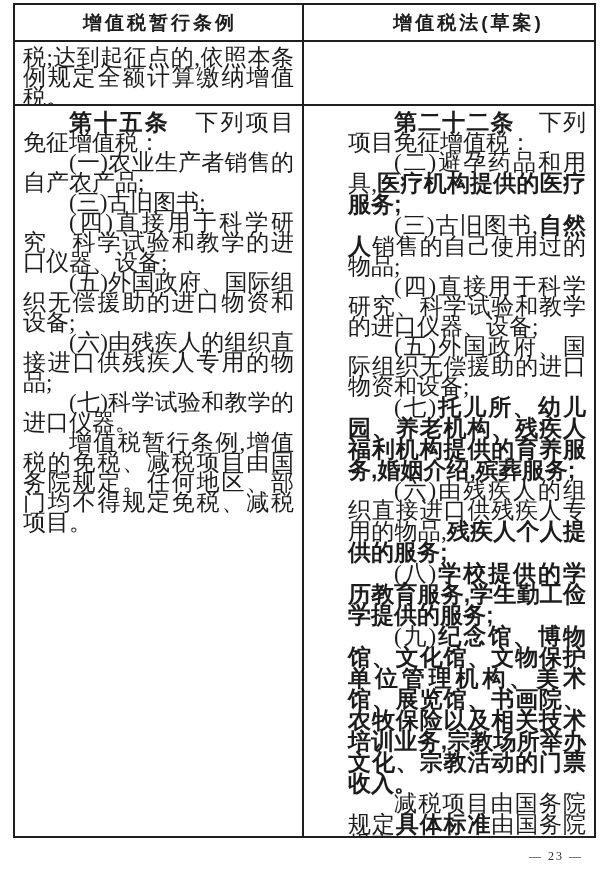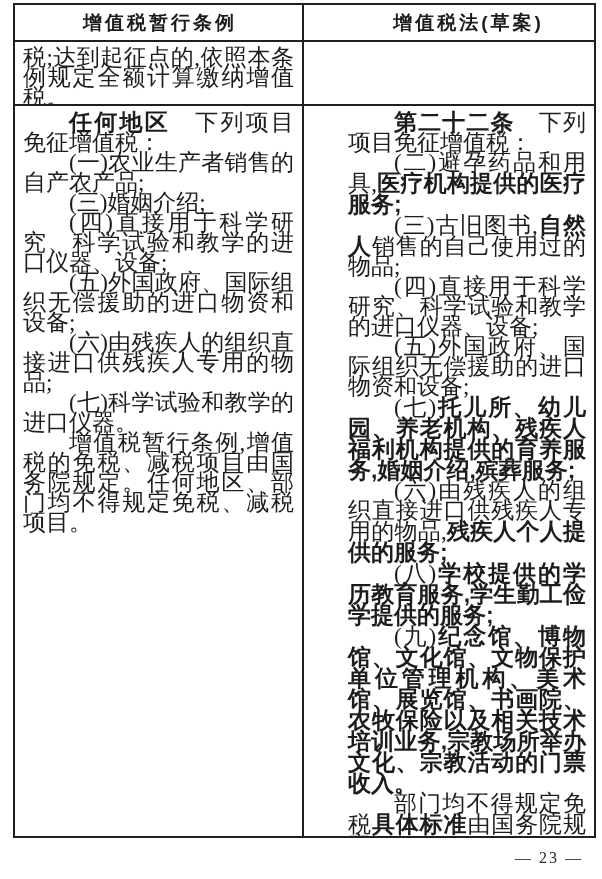--- a/index.html
+++ b/index.html
@@ -69,21 +69,21 @@
   }
   .para.noindent { text-indent: 0; }
   .para .b {
     font-family: "Liberation Sans", "DejaVu Sans", sans-serif;
     font-weight: 700;
   }
   .page-number {
     position: absolute;
     top: 849px;
     right: 19px;
-    font-size: 16px;
+    font-size: 12px;
     letter-spacing: 2px;
     color: #2a2a2a;
     font-family: "Liberation Serif", "DejaVu Serif", serif;
   }
 </style>
 </head>
 <body>
 
 <div class="sheet">
   <div class="doc-table">
@@ -98,39 +98,39 @@
     </div>
 
     <div class="row cont-row">
       <div class="cell left body-cell">
         <p class="para noindent"><span>税;达到起征点的,依照本条例规定全额计算缴纳增值税。</span></p>
       </div>
     </div>
 
     <div class="row main-row">
       <div class="cell left body-cell">
-        <p class="para"><span class="b">任何地区</span><span>　下列项目免征增值税：</span></p>
+        <p class="para"><span class="b">第十五条</span><span>　下列项目免征增值税：</span></p>
         <p class="para"><span>(一)农业生产者销售的自产农产品;</span></p>
-        <p class="para"><span>(三)婚姻介绍;</span></p>
+        <p class="para"><span>(三)古旧图书;</span></p>
         <p class="para"><span>(四)直接用于科学研究、科学试验和教学的进口仪器、设备;</span></p>
         <p class="para"><span>(五)外国政府、国际组织无偿援助的进口物资和设备;</span></p>
         <p class="para"><span>(六)由残疾人的组织直接进口供残疾人专用的物品;</span></p>
         <p class="para"><span>(七)科学试验和教学的进口仪器。</span></p>
         <p class="para"><span>增值税暂行条例,增值税的免税、减税项目由国务院规定。任何地区、部门均不得规定免税、减税项目。</span></p>
       </div>
       <div class="cell right body-cell">
         <p class="para"><span class="b">第二十二条</span><span>　下列项目免征增值税：</span></p>
         <p class="para"><span>(二)避孕药品和用具,</span><span class="b">医疗机构提供的医疗服务;</span></p>
         <p class="para"><span>(三)古旧图书,</span><span class="b">自然人</span><span>销售的自己使用过的物品;</span></p>
         <p class="para"><span>(四)直接用于科学研究、科学试验和教学的进口仪器、设备;</span></p>
         <p class="para"><span>(五)外国政府、国际组织无偿援助的进口物资和设备;</span></p>
         <p class="para"><span>(七)</span><span class="b">托儿所、幼儿园、养老机构、残疾人福利机构提供的育养服务,婚姻介绍,殡葬服务;</span></p>
         <p class="para"><span>(六)由残疾人的组织直接进口供残疾人专用的物品,</span><span class="b">残疾人个人提供的服务;</span></p>
         <p class="para"><span>(八)</span><span class="b">学校提供的学历教育服务,学生勤工俭学提供的服务;</span></p>
         <p class="para"><span>(九)</span><span class="b">纪念馆、博物馆、文化馆、文物保护单位管理机构、美术馆、展览馆、书画院、农牧保险以及相关技术培训业务,宗教场所举办文化、宗教活动的门票收入。</span></p>
-        <p class="para"><span>部门均不得规定免税</span><span class="b">具体标准</span><span>由国务院规定。</span></p>
+        <p class="para"><span>减税项目由国务院规定</span><span class="b">具体标准</span><span>由国务院规定。</span></p>
       </div>
     </div>
 
   </div>
 
   <div class="page-number">— 23 —</div>
 </div>
 
 </body></html>

